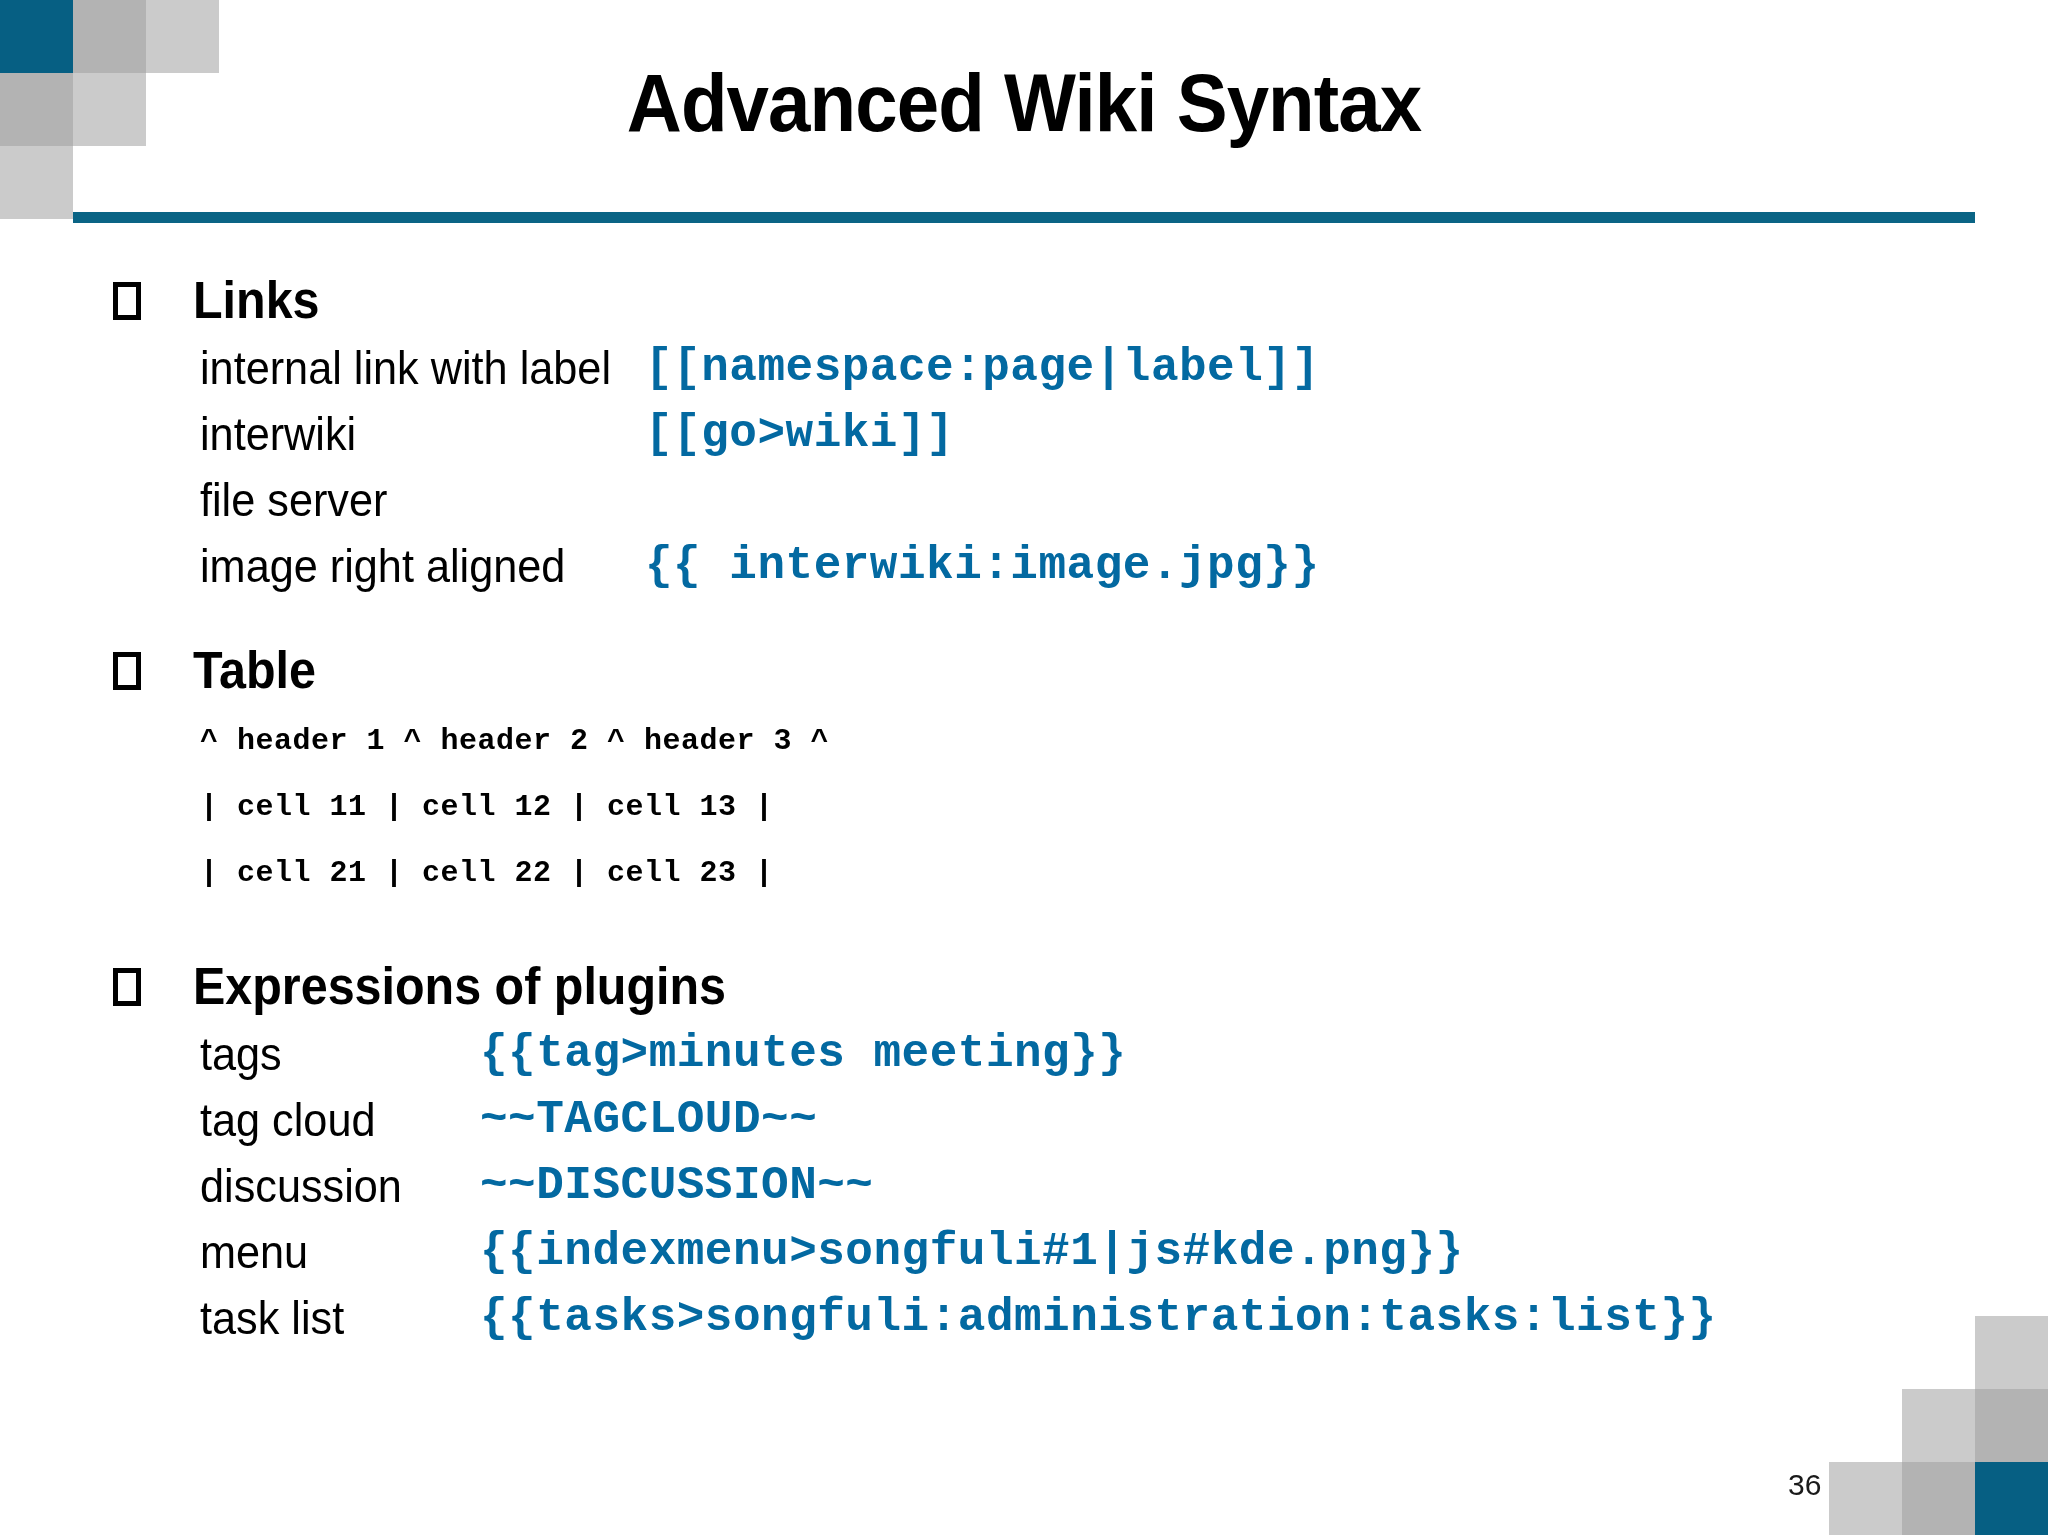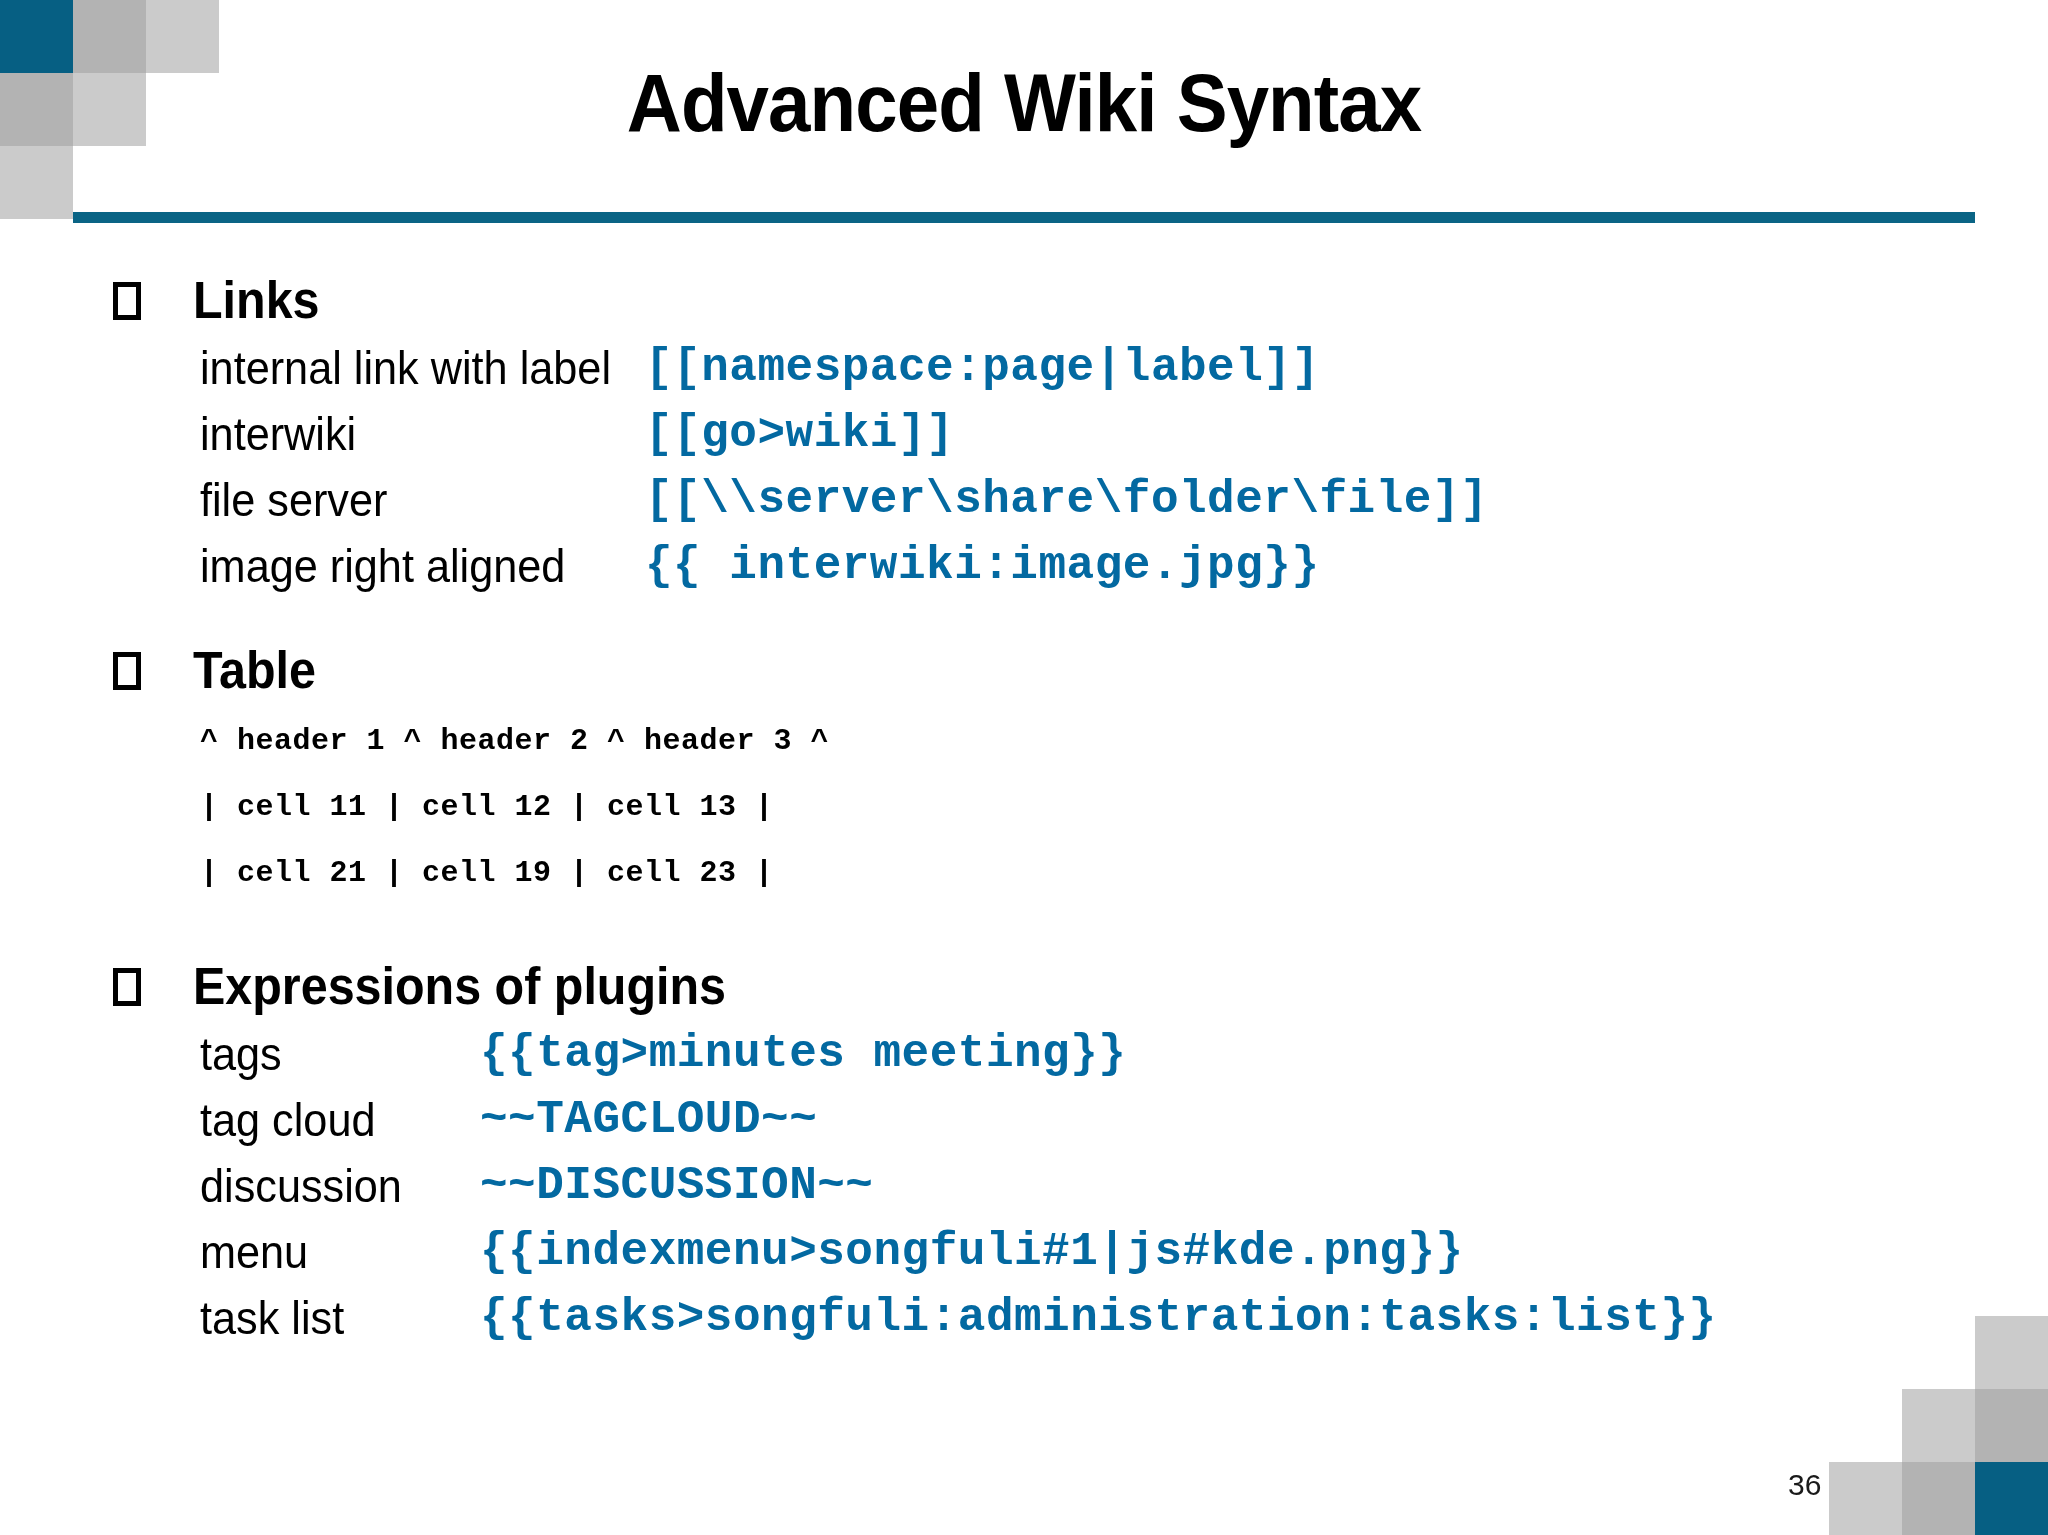--- a/index.html
+++ b/index.html
@@ -203,21 +203,20 @@
         <div class="row">
           <div class="row-label">internal link with label</div>
           <div class="row-code">[[namespace:page|label]]</div>
         </div>
         <div class="row">
           <div class="row-label">interwiki</div>
           <div class="row-code">[[go&gt;wiki]]</div>
         </div>
         <div class="row">
           <div class="row-label">file server</div>
-          <div class="row-code">[[\\server\share\folder\file]]</div>
         </div>
         <div class="row">
           <div class="row-label">image right aligned</div>
           <div class="row-code">{{ interwiki:image.jpg}}</div>
         </div>
       </div>
     </div>
 
     <div class="spacer-sm"></div>
 
@@ -225,21 +224,21 @@
       <div class="sec-head">
         <div class="bullet-box">
           <div class="sh"></div>
             <div class="sq"></div>
         </div>
         <div class="sec-title">Table</div>
       </div>
       <div class="rows">
         <div class="code-line">^ header 1 ^ header 2 ^ header 3 ^</div>
         <div class="code-line">| cell 11 | cell 12 | cell 13 |</div>
-        <div class="code-line">| cell 21 | cell 19 | cell 23 |</div>
+        <div class="code-line">| cell 21 | cell 22 | cell 23 |</div>
       </div>
     </div>
 
     <div class="spacer-md"></div>
 
     <div class="section">
       <div class="sec-head">
         <div class="bullet-box">
           <div class="sh"></div>
             <div class="sq"></div>

